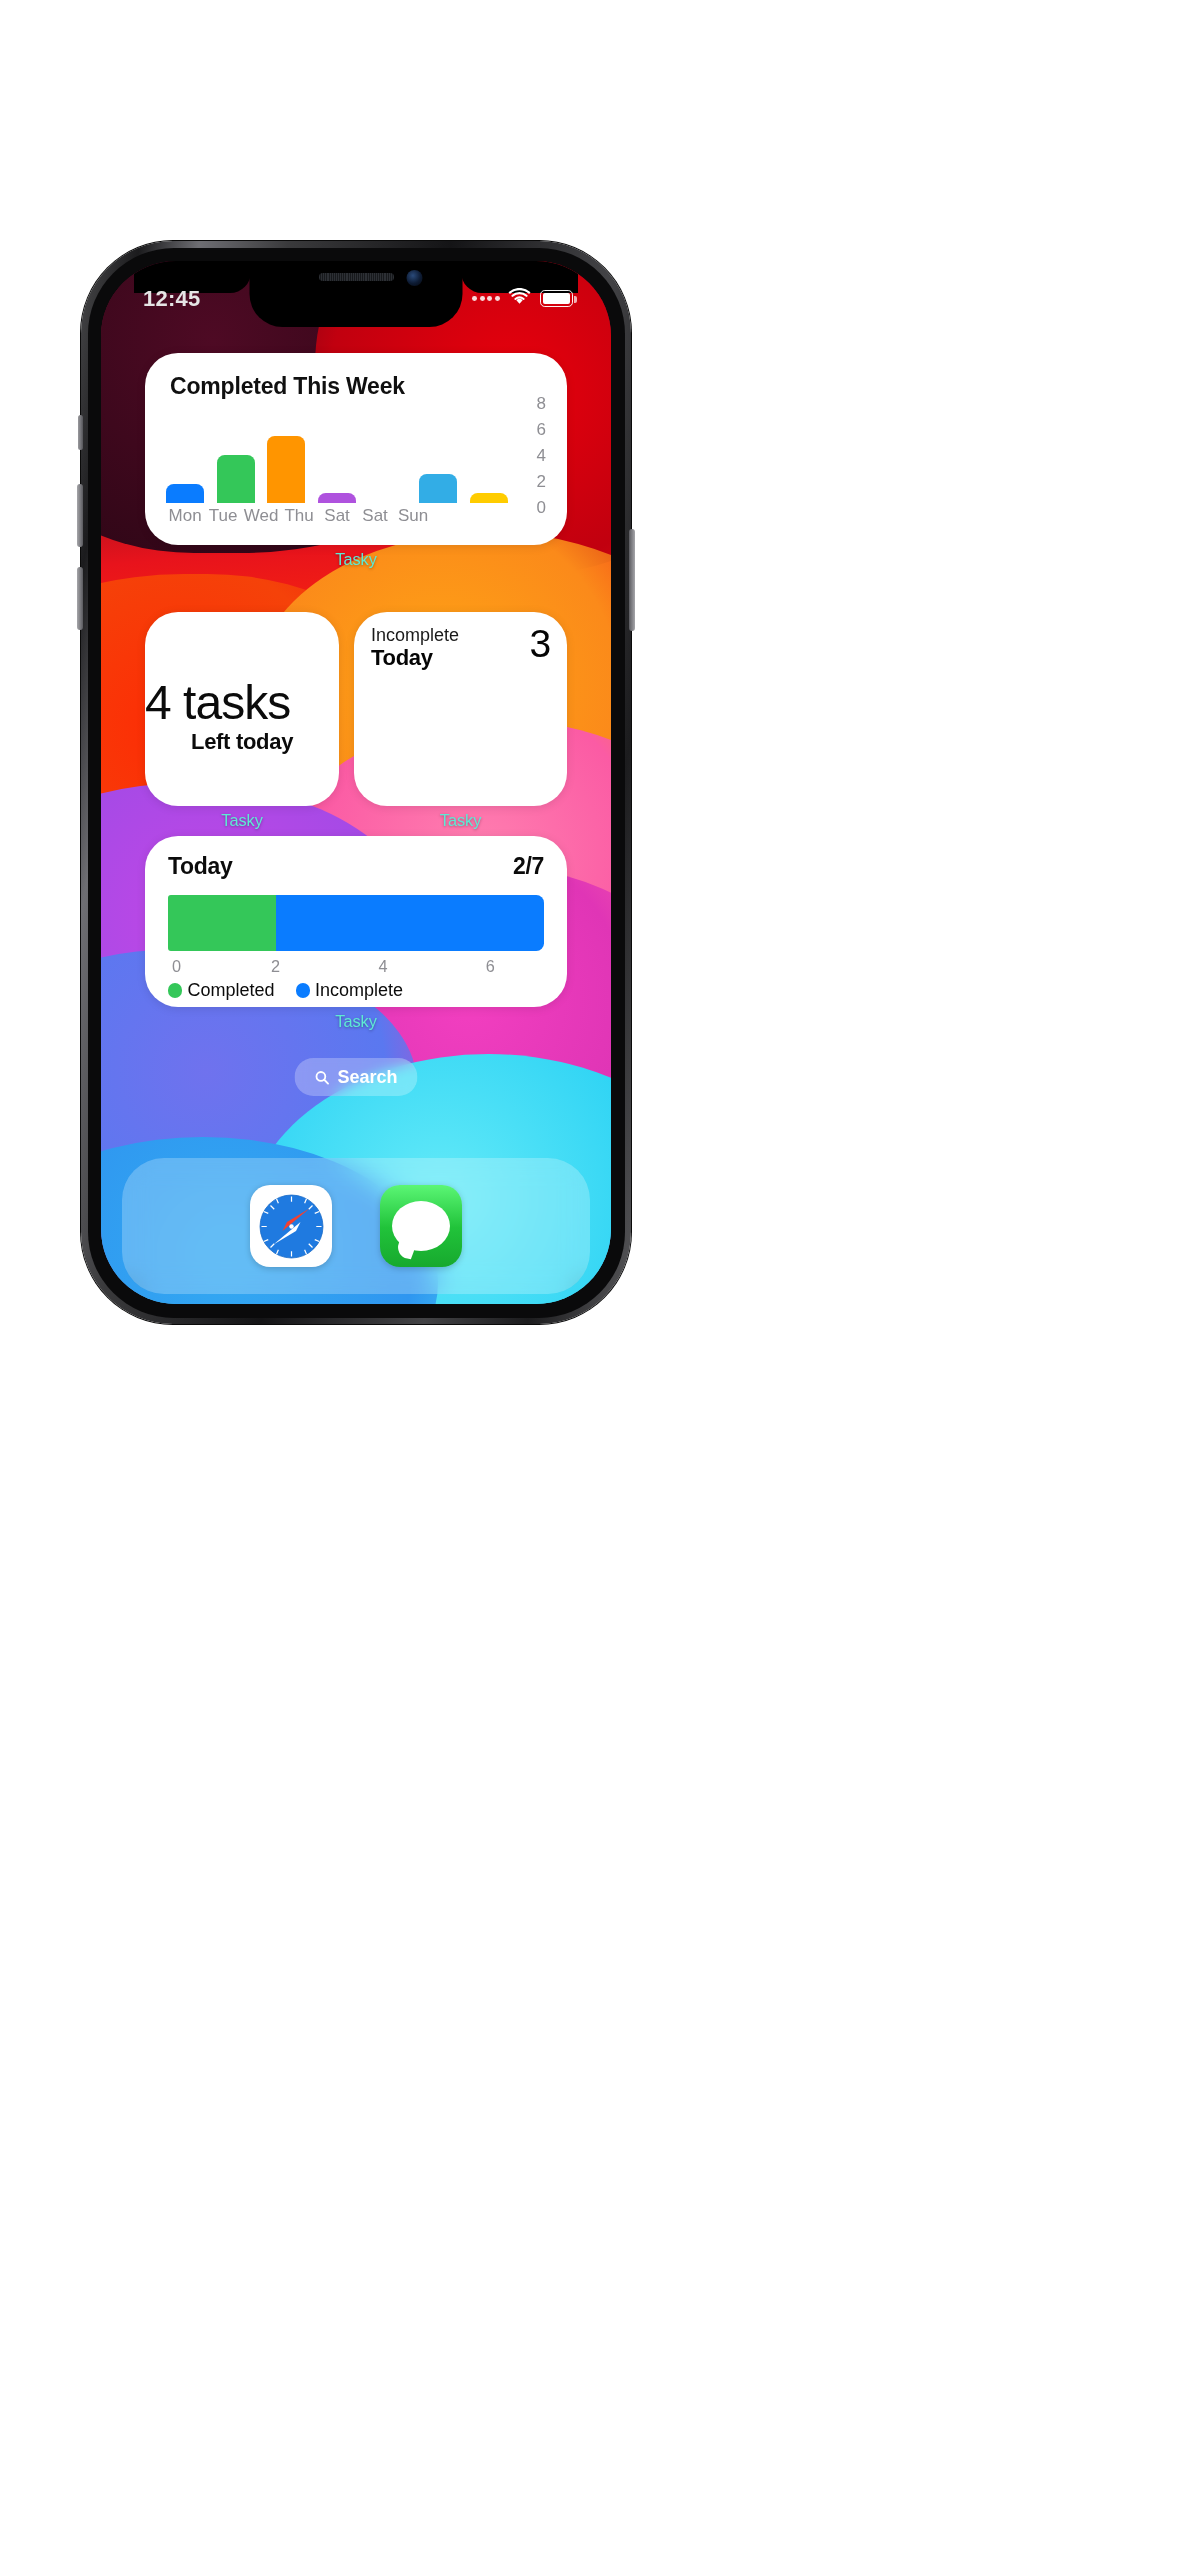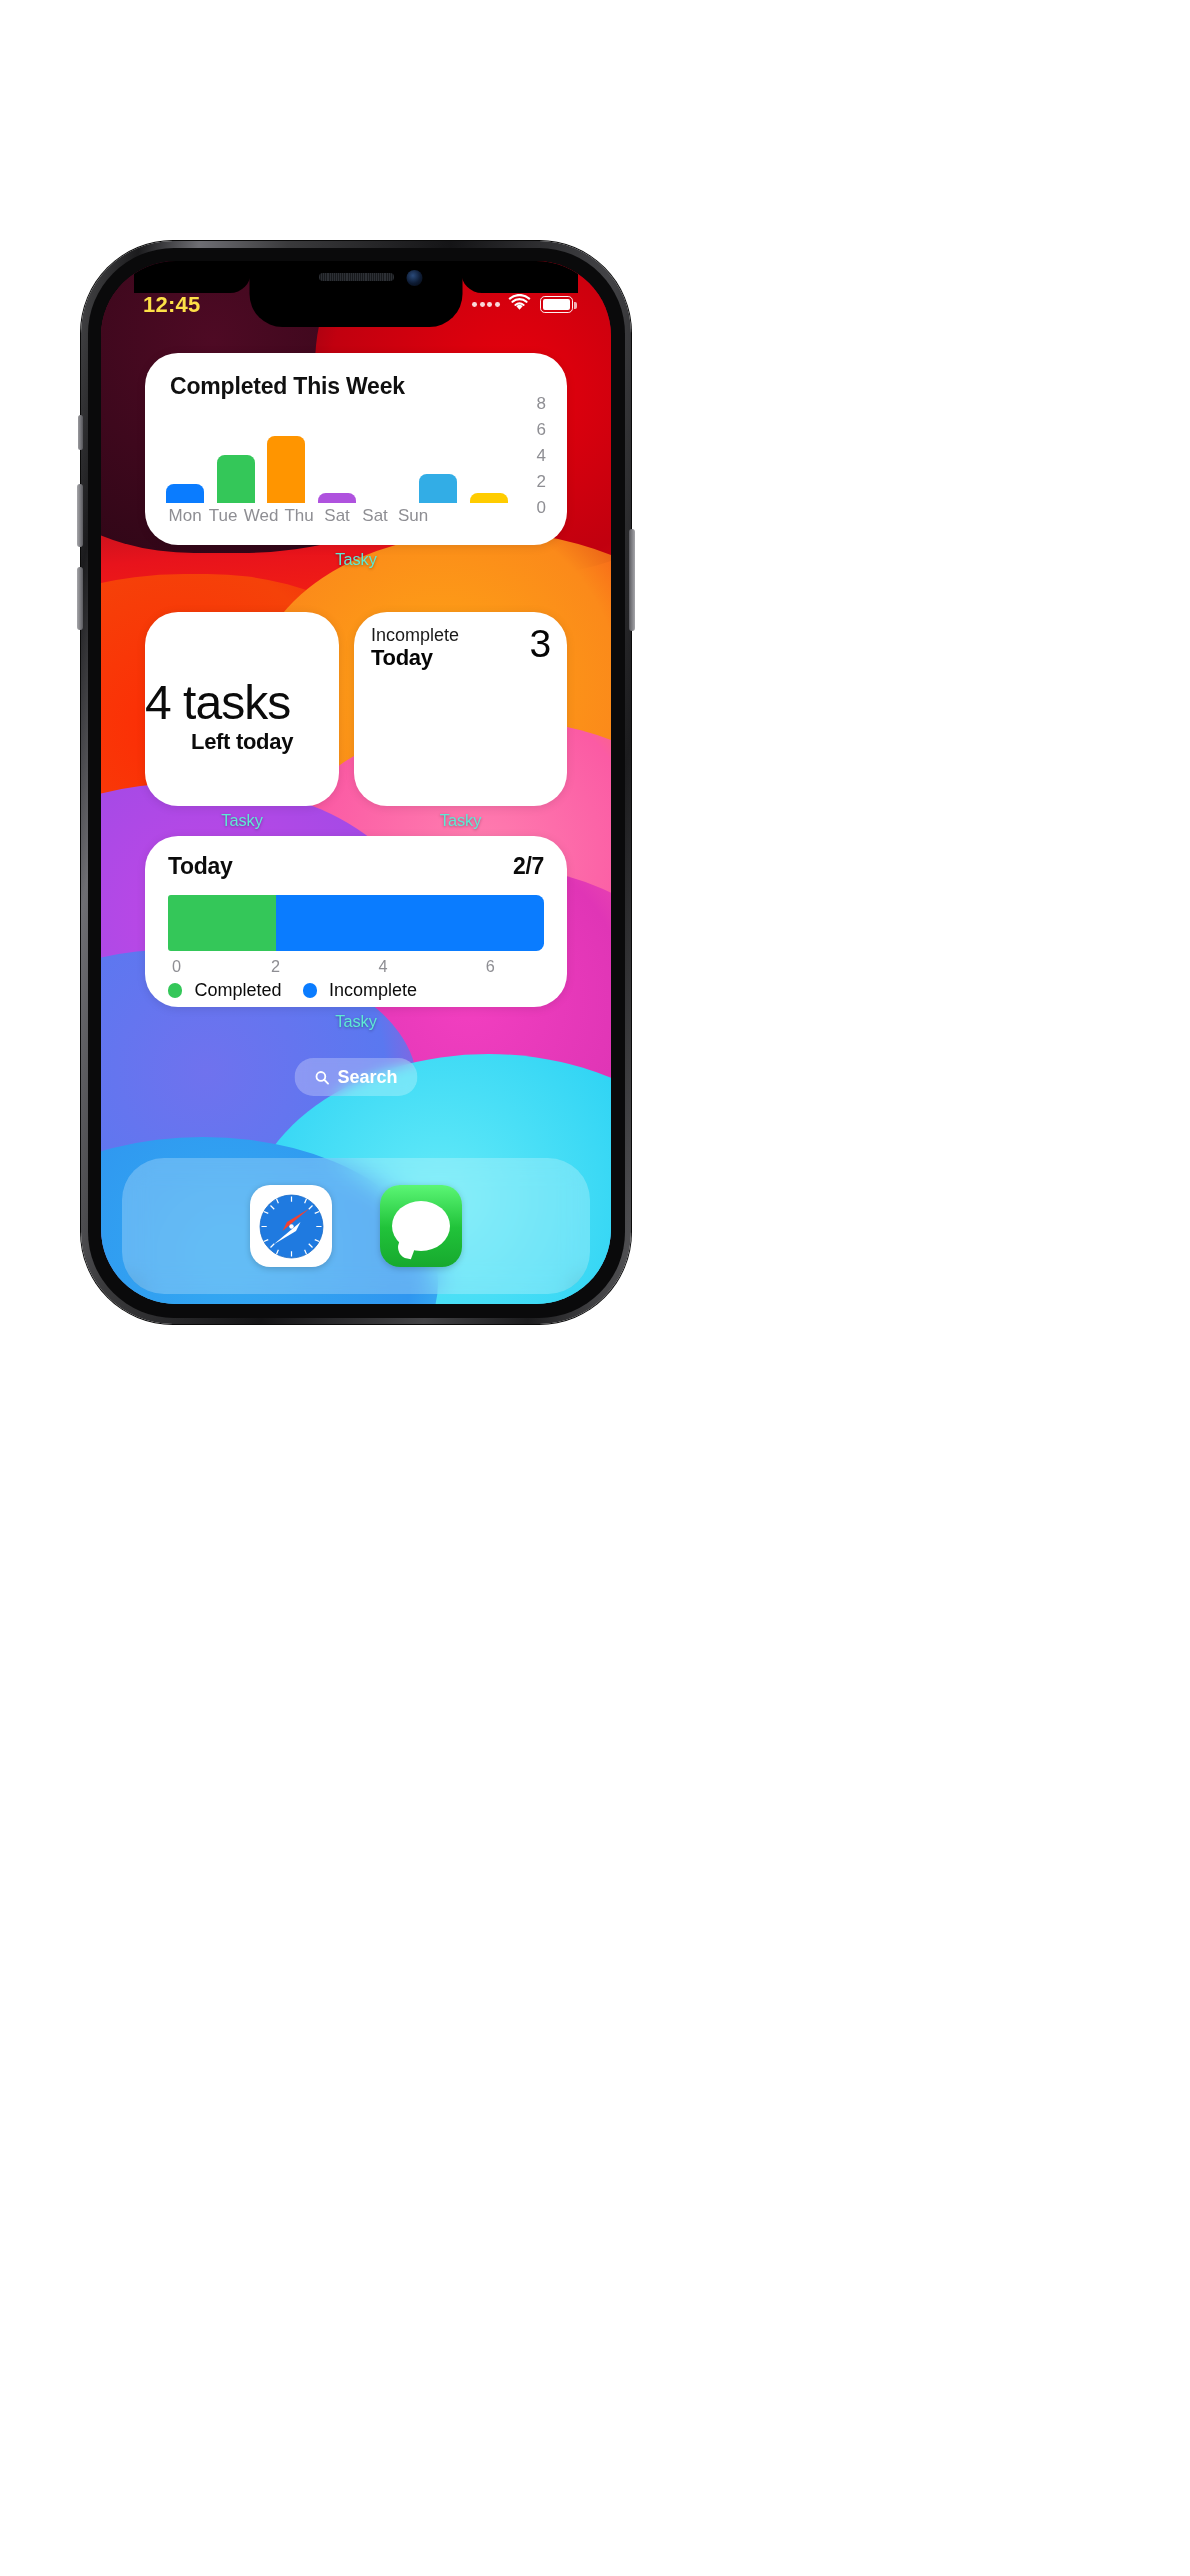--- a/index.html
+++ b/index.html
@@ -96,21 +96,21 @@
   .notch-ear { position:absolute; top:-1px; width:117px; height:33px; background:#000; z-index:39; }
   .notch-ear.l { left:50%; margin-left:-222px; border-bottom-right-radius:21px; }
   .notch-ear.r { left:50%; margin-left:105px; border-bottom-left-radius:21px; }
   .speaker { position:absolute; left:50%; transform:translateX(-50%); top:13.4px;
     width:75px; height:7.7px; border-radius:3.8px; background:#222428;
     background-image: repeating-linear-gradient(90deg,#2c2f34 0 1px,#17191c 1px 1.9px); }
   .camera { position:absolute; left:50%; margin-left:50px; top:9.6px; width:16.3px; height:16.3px;
     border-radius:50%; background: radial-gradient(circle at 40% 35%, #2a4a7a 0%, #0d1b33 55%, #05070d 100%); }
 
   
-  .statusbar { position:absolute; top:12px; left:0; width:100%; height:54px; z-index:45; color:#fde047; }
+  .statusbar { position:absolute; top:6px; left:0; width:100%; height:54px; z-index:45; color:#e5e5e5; }
   .sb-time { position:absolute; left:42px; top:19px; font-size:22px; font-weight:600; letter-spacing:0.2px; }
   .sb-right { position:absolute; right:38px; top:21px; display:flex; align-items:center; gap:8.6px; }
   .sb-dots { display:flex; gap:2.9px; align-items:center; }
   .sb-dots i { width:4.8px; height:4.8px; border-radius:50%; background:#fff; opacity:.85; display:block; }
   .sb-battery { width:33px; height:16.3px; border:1.9px solid rgba(255,255,255,.95); border-radius:4.8px; position:relative; }
   .sb-battery::after { content:""; position:absolute; right:-4.8px; top:4.8px; width:2.9px; height:6.7px;
     border-radius:0 1.9px 1.9px 0; background:rgba(255,255,255,.7); }
   .sb-battery i { position:absolute; left:1.9px; top:1.9px; bottom:1.9px; right:1.9px; border-radius:1.9px; background:#fff; }
 
   
@@ -155,21 +155,21 @@
     letter-spacing:-0.3px; }
   .today-frac { position:absolute; right:23px; top:17px; font-size:23px; font-weight:700; color:#0b0b0b;
     letter-spacing:-0.3px; }
   .today-bar { position:absolute; left:23px; right:23px; top:59px; height:56px; display:flex;
     border-radius:2.9px; overflow:hidden; }
   .today-bar .seg { height:100%; }
   .today-bar .seg.last { border-radius:0 7.7px 7.7px 0; }
   .today-axis { position:absolute; left:23px; right:23px; top:121px; height:19px; }
   .today-axis span { position:absolute; font-size:16.3px; color:#8e8e93; transform:translateX(-50%); }
   .today-legend { position:absolute; left:23px; top:144px; display:flex; gap:21px; align-items:center; }
-  .lg { display:flex; align-items:center; gap:12px; font-size:18px; color:#0b0b0b; }
+  .lg { display:flex; align-items:center; gap:5px; font-size:18px; color:#0b0b0b; }
   .lg i { width:14.4px; height:14.4px; border-radius:50%; display:block; }
 
   
   .search-pill { position:absolute; left:50%; transform:translateX(-50%); top:797px;
     display:flex; align-items:center; gap:7.7px;
     padding:8.6px 20px; border-radius:23px;
     background:rgba(255,255,255,.26); color:#fff; font-size:18px; font-weight:600;
     backdrop-filter: blur(5.8px); }
   .search-pill svg { display:block; }
 

